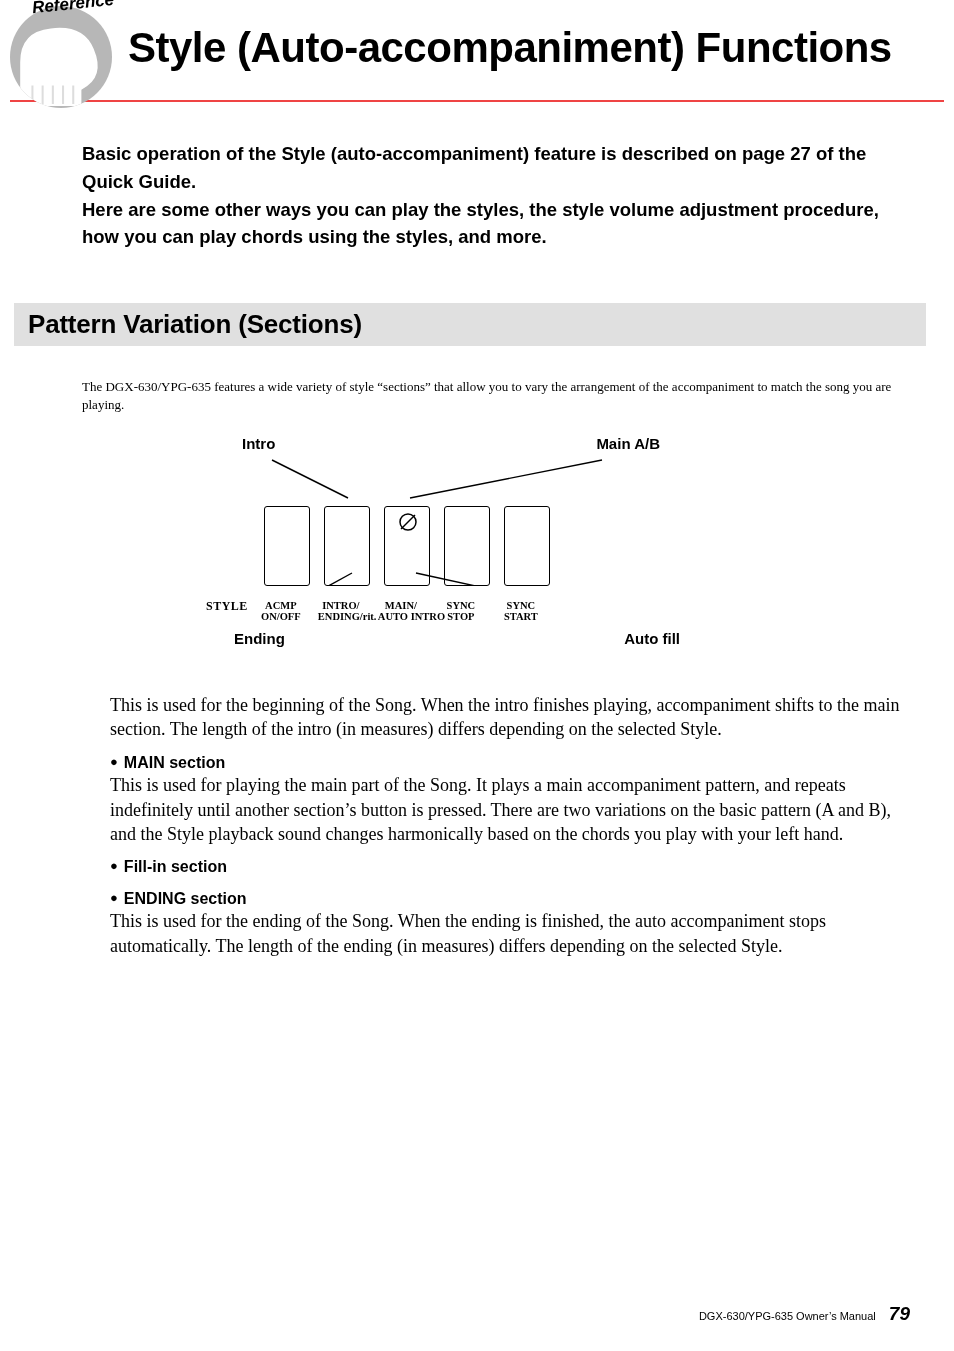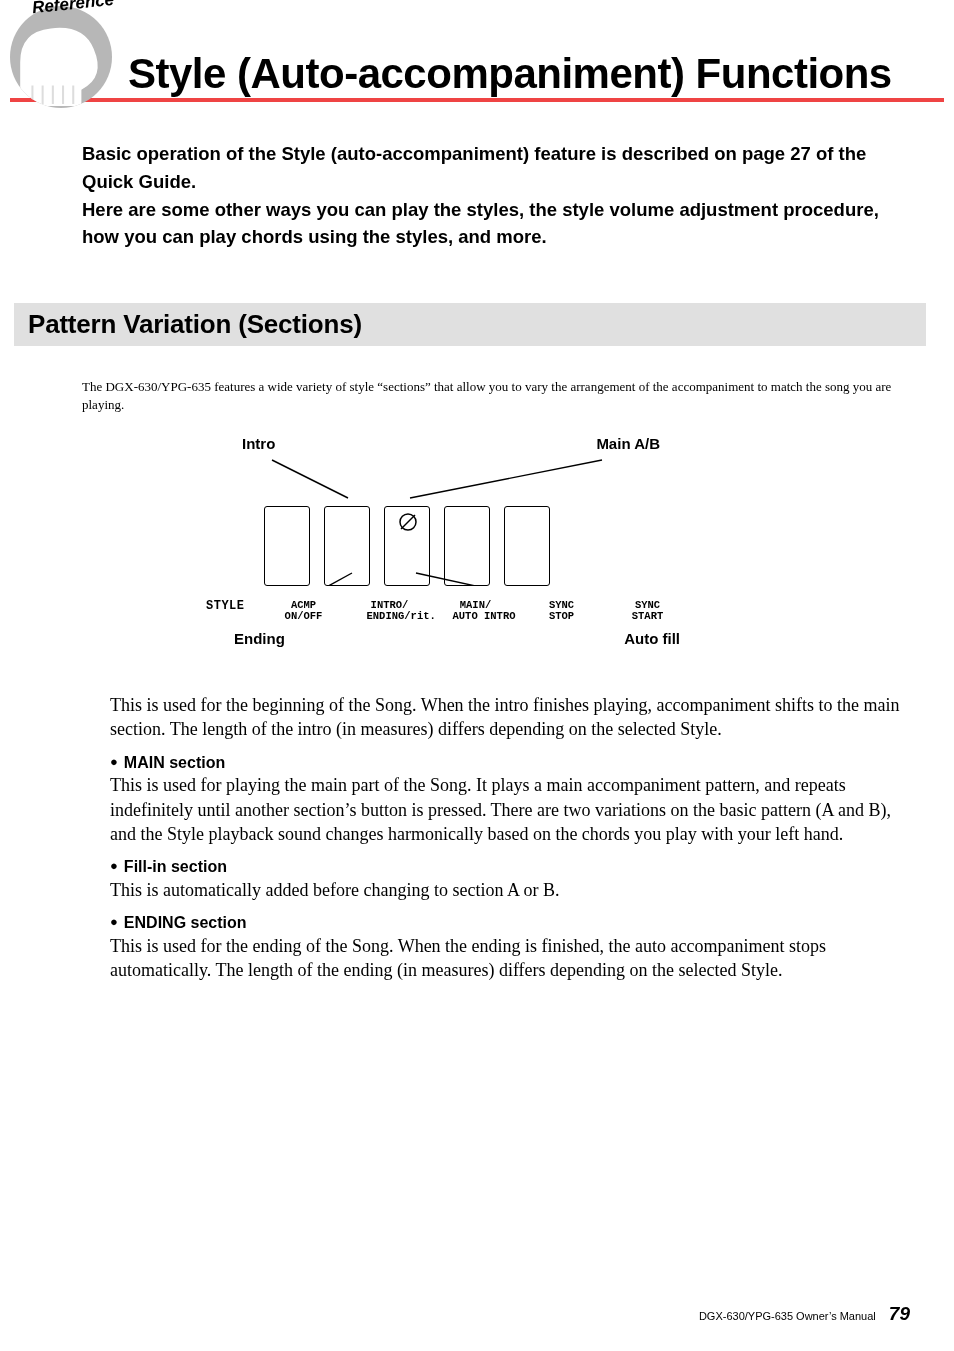--- a/index.html
+++ b/index.html
@@ -5,39 +5,39 @@
   * { box-sizing: border-box; margin: 0; padding: 0; }
   html, body { width: 954px; height: 1351px; background: #fff; font-family: "Times New Roman", Times, serif; color: #000; }
   body { position: relative; padding: 10px 10px 0 10px; }
 
   
   .ref-badge { position: absolute; left: 10px; top: -4px; width: 120px; height: 110px; }
   .ref-badge .circle { position: absolute; left: 0; top: 10px; width: 102px; height: 102px; border-radius: 50%; background: #b7b7b7; overflow: hidden; }
   .ref-badge .arc-text { position: absolute; left: 22px; top: -2px; font-family: Arial, Helvetica, sans-serif; font-weight: bold; font-style: italic; font-size: 17px; transform: rotate(-6deg); }
 
   
-  .top-row { display: flex; align-items: flex-end; padding-left: 118px; padding-top: 14px; min-height: 92px; border-bottom: 4px solid #ef4444; }
+  .top-row { display: flex; align-items: flex-start; padding-left: 118px; padding-top: 14px; min-height: 92px; border-bottom: 2px solid #ef4444; }
   .main-title { font-family: Arial, Helvetica, sans-serif; font-weight: bold; font-size: 42px; letter-spacing: -0.5px; }
 
   
   .intro { padding: 38px 48px 0 72px; font-family: Arial, Helvetica, sans-serif; font-weight: bold; font-size: 18.5px; line-height: 1.5; }
 
   
   .section-bar { margin: 52px 18px 0 4px; background: #e0e0e0; padding: 6px 14px; font-family: Arial, "Arial Black", Helvetica, sans-serif; font-weight: 900; font-size: 26px; letter-spacing: -0.2px; }
 
   .body-text { padding: 32px 36px 0 72px; font-size: 13px; line-height: 1.35; }
 
   
   .diagram-wrap { width: 100%; display: flex; justify-content: center; margin-top: 22px; }
   .diagram { width: 550px; position: relative; font-family: Arial, Helvetica, sans-serif; }
   .top-labels { display: flex; justify-content: space-between; font-weight: bold; font-size: 15px; padding: 0 92px 6px 40px; }
   .panel { position: relative; height: 128px; display: flex; align-items: flex-end; }
   .btnbox { width: 46px; height: 80px; border: 1.6px solid #000; border-radius: 3px; margin-right: 14px; background: #fff; }
   .row-btns { display: flex; align-items: flex-end; margin-left: 62px; }
-  .panel .label-row { position: absolute; left: 0; right: 0; bottom: -36px; display: flex; align-items: flex-start; font-size: 10.5px; font-weight: bold; line-height: 1.05; font-family: Liberation Mono, monospace; gap: 26px; }
+  .panel .label-row { position: absolute; left: 0; right: 0; bottom: -36px; display: flex; align-items: flex-start; font-size: 10.5px; font-weight: bold; line-height: 1.05; font-family: Liberation Serif, serif; }
   .panel .label-row .style-lbl { margin-left: 4px; margin-right: 10px; font-size: 12px; letter-spacing: 0.5px; }
   .panel .label-row .col { width: 46px; margin-right: 14px; text-align: center; }
   .bottom-labels { display: flex; justify-content: space-between; font-weight: bold; font-size: 15px; padding: 44px 72px 0 32px; }
 
   
   .descs { padding: 46px 36px 0 100px; font-size: 18px; line-height: 1.35; }
   .desc-head { font-family: Arial, Helvetica, sans-serif; font-weight: bold; font-size: 16px; margin-top: 10px; }
   .desc-head:first-child { margin-top: 0; }
   .desc-head .bullet { font-size: 13px; display: inline-block; margin-right: 6px; position: relative; top: -2px; }
   .desc-body { font-family: "Times New Roman", Times, serif; }
@@ -124,21 +124,20 @@
   </div>
 </div>
 
 <div class="descs">
   <div class="desc-body">This is used for the beginning of the Song. When the intro finishes playing, accompaniment shifts to the main section. The length of the intro (in measures) differs depending on the selected Style.</div>
 
   <div class="desc-head"><span class="bullet">●</span><span>MAIN section</span></div>
   <div class="desc-body">This is used for playing the main part of the Song. It plays a main accompaniment pattern, and repeats indefinitely until another section’s button is pressed. There are two variations on the basic pattern (A and B), and the Style playback sound changes harmonically based on the chords you play with your left hand.</div>
 
   <div class="desc-head"><span class="bullet">●</span><span>Fill-in section</span></div>
-  <div class="desc-body">This is automatically added before changing to section A or B.</div>
 
   <div class="desc-head"><span class="bullet">●</span><span>ENDING section</span></div>
   <div class="desc-body">This is used for the ending of the Song. When the ending is finished, the auto accompaniment stops automatically. The length of the ending (in measures) differs depending on the selected Style.</div>
 </div>
 
 <div class="footer">
   <span>DGX-630/YPG-635  Owner’s Manual</span>
   <span class="pg">79</span>
 </div>
 

